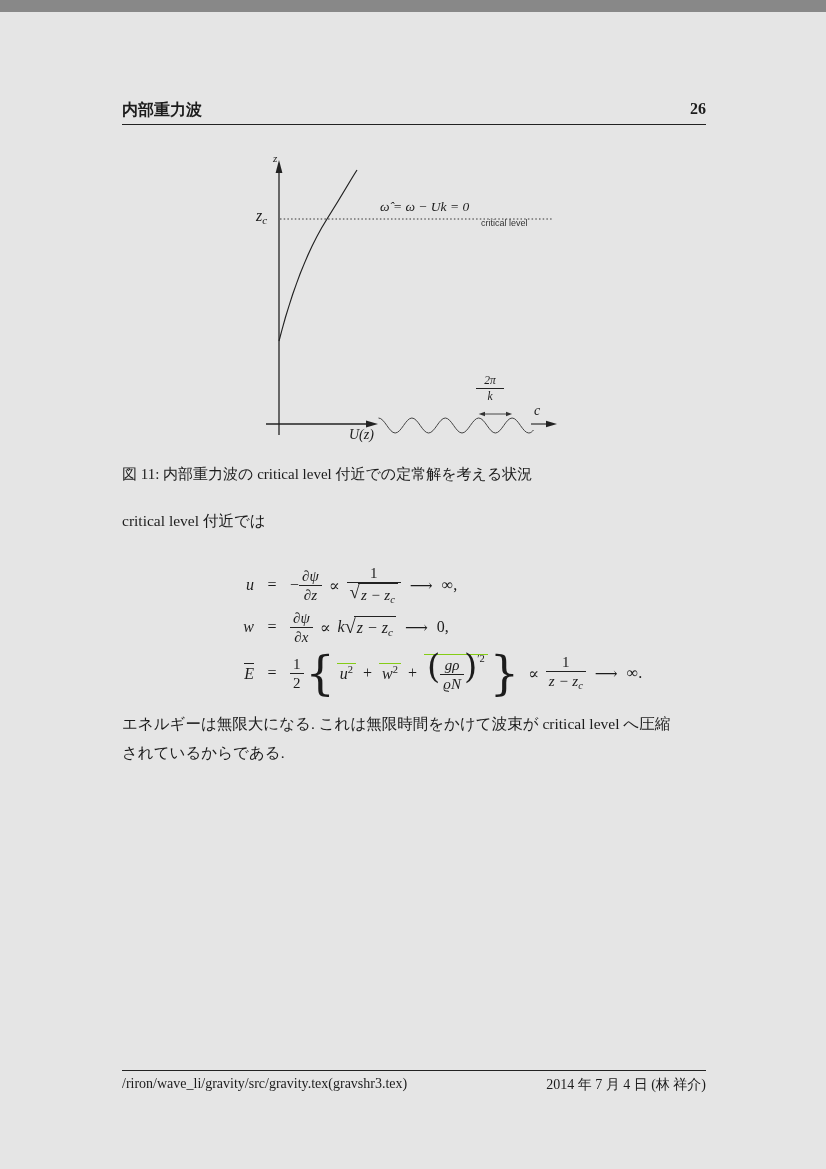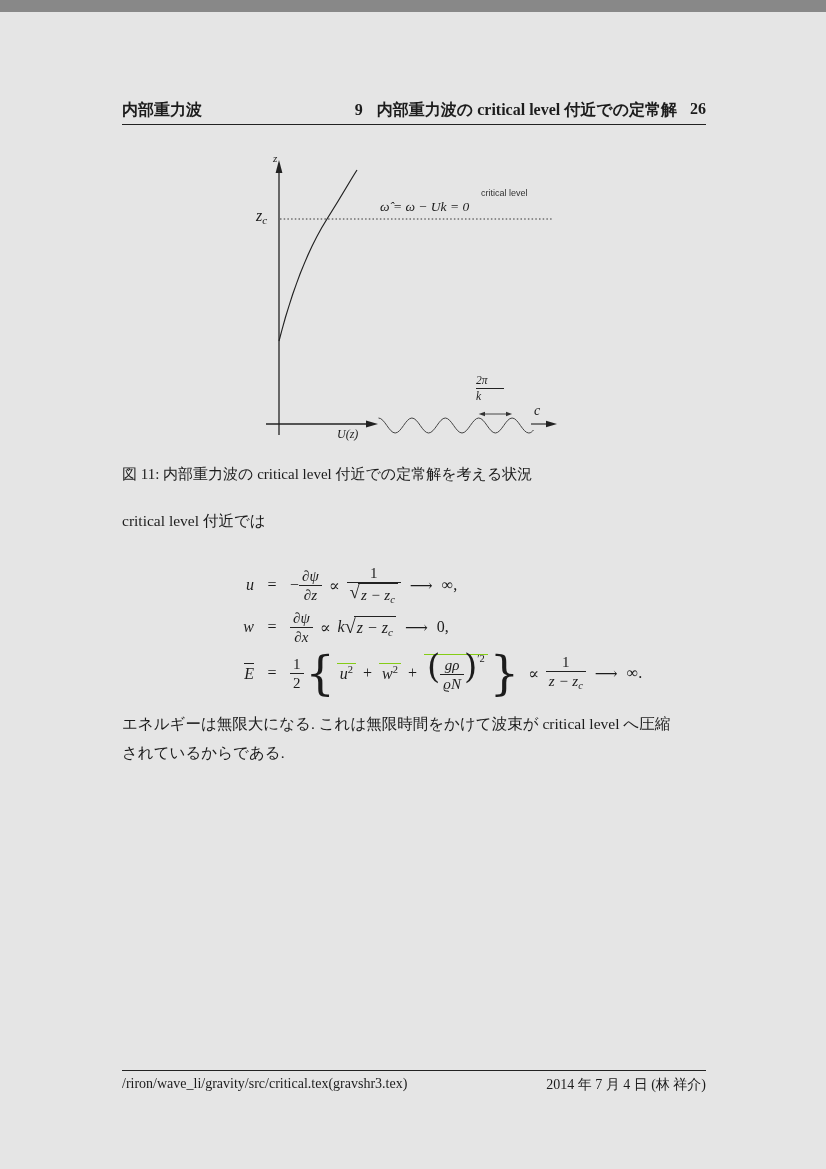--- a/index.html
+++ b/index.html
@@ -21,24 +21,24 @@
   .hdr-right .secno{margin-right:14px;}
   .hdr-page{right:120px;top:88px;font-size:16px;font-weight:bold;}
   .hdr-rule{left:122px;top:112px;width:584px;height:0;border-top:1px solid #222;}
 
   
   .figure{left:0;top:130px;width:600px;height:320px;}
   .figlabel{position:absolute;white-space:nowrap;}
   .lbl-z{left:273px;top:10px;font-size:11px;font-style:italic;}
   .lbl-zc{left:256px;top:65px;font-size:16px;font-style:italic;}
   .lbl-disp{left:380px;top:57px;font-size:13.5px;font-style:italic;}
-  .lbl-crit{left:481px;top:46px;font-size:9px;font-family:"Liberation Sans","DejaVu Sans",sans-serif;color:#333;}
-  .lbl-uz{left:337px;top:285px;font-size:12px;font-style:italic;}
+  .lbl-crit{left:481px;top:76px;font-size:9px;font-family:"Liberation Sans","DejaVu Sans",sans-serif;color:#333;}
+  .lbl-uz{left:349px;top:285px;font-size:14px;font-style:italic;}
   .lbl-c{left:534px;top:261px;font-size:14px;font-style:italic;}
-  .lbl-wl{left:476px;top:232px;width:28px;text-align:left;font-size:11.5px;font-style:italic;line-height:1.15;}
+  .lbl-wl{left:476px;top:232px;width:28px;text-align:center;font-size:11.5px;font-style:italic;line-height:1.15;}
   .lbl-wl .den{border-top:1px solid #222;display:block;margin-top:1px;padding-top:1px;}
   .sub{font-size:0.7em;font-style:italic;vertical-align:-3px;}
 
   
   .caption{left:122px;top:453px;width:584px;font-size:15px;}
   .intro{left:122px;top:499px;font-size:15.5px;}
   .para{left:122px;width:590px;font-size:15.5px;line-height:1.55;}
   .para1{top:700px;}
   .para2{top:729px;}
 
@@ -68,21 +68,20 @@
   .ftr-rule{left:122px;top:1058px;width:584px;height:0;border-top:1px solid #222;}
   .ftr-left{left:122px;top:1064px;font-size:14px;}
   .ftr-right{right:120px;top:1064px;font-size:14px;white-space:nowrap;}
 </style>
 </head>
 <body>
 
 <div class="page">
 
   <div class="abs hdr-left">内部重力波</div>
-  <div class="abs hdr-right"><span class="secno">9</span><span>内部重力波の critical level 付近での定常解</span></div>
   <div class="abs hdr-page">26</div>
   <div class="abs hdr-rule"></div>
 
   <div class="abs figure">
     <svg width="600" height="320" viewBox="0 0 600 320">
 
       <line x1="279" y1="23" x2="279" y2="293" stroke="#222" stroke-width="1.3"></line>
       <polygon points="279,18 275.6,31 282.4,31" fill="#222"></polygon>
 
       <line x1="266" y1="282" x2="371" y2="282" stroke="#222" stroke-width="1.3"></line>
@@ -174,16 +173,16 @@
       <span class="den it"><span>z − z</span><span class="sub">c</span></span>
     </span>
     <span class="marr">⟶</span>
     <span>∞.</span>
   </div>
 
   <div class="abs para para2">されているからである.</div>
   <div class="abs para para1">エネルギーは無限大になる. これは無限時間をかけて波束が critical level へ圧縮</div>
 
   <div class="abs ftr-rule"></div>
-  <div class="abs ftr-left">/riron/wave_li/gravity/src/critical.tex(gravshr3.tex)</div>
+  <div class="abs ftr-left">/riron/wave_li/gravity/src/gravity.tex(gravshr3.tex)</div>
   <div class="abs ftr-right">2014 年 7 月 4 日 (林 祥介)</div>
 
 </div>
 
 </body></html>

